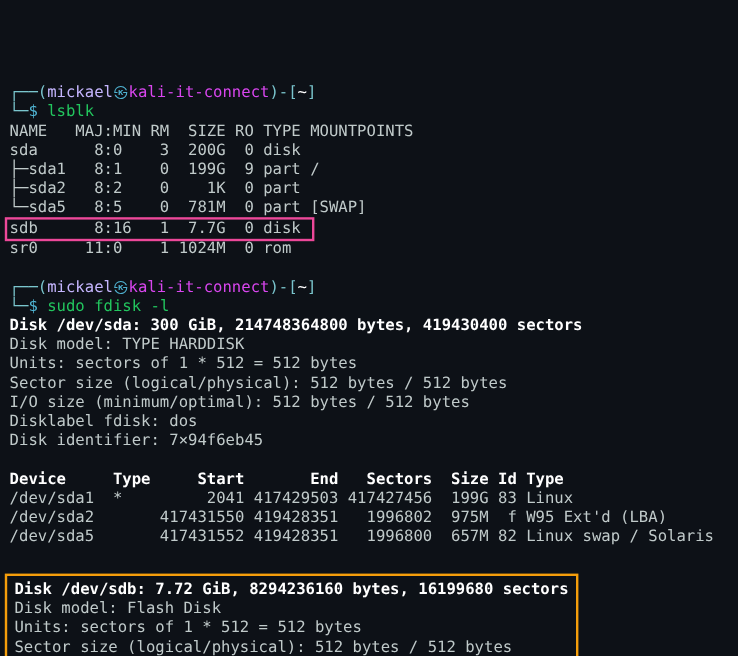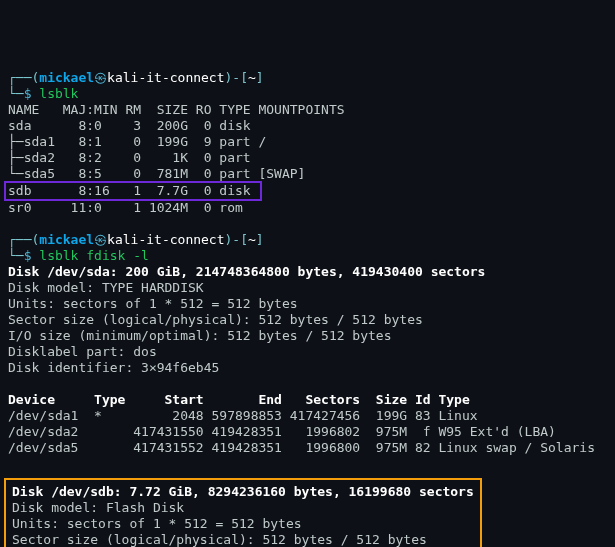--- a/index.html
+++ b/index.html
@@ -8,60 +8,60 @@
     background: #0d1117;
     font-family: 'Consolas', 'Monaco', monospace;
     font-size: 13px;
     line-height: 16px;
     color: #c0caca;
     white-space: pre;
     width: 615px;
     box-sizing: border-box;
   }
   .prompt-paren { color: #7ac5cd; }
-  .prompt-user  { color: #0ea5e9; font-weight: bold; }
+  .prompt-user  { color: #c4b5fd; }
   .prompt-at    { color: #4fb3d2; }
-  .prompt-host  { color: #ffffff; }
+  .prompt-host  { color: #d946ef; }
   .prompt-brack { color: #7ac5cd; }
   .prompt-path  { color: #ffffff; }
   .prompt-sym   { color: #4fb3d2; }
   .cmd          { color: #22c55e; }
   .bold         { font-weight: bold; color: #ffffff; }
-  .highlight1 { border:2px solid #6d28d9; display:inline-block; line-height:16px; padding:0 2px; margin:-1px -4px;}
+  .highlight1 { border:2px solid #ec4899; display:inline-block; line-height:16px; padding:0 2px; margin:-1px -4px;}
   .highlight2 { border:2px solid #f59e0b; display:inline-block; padding:4px 6px; margin-top:6px; margin-left:-4px;}
 </style>
 </head>
 <body>
 
 
 
 <div><span class="prompt-paren">┌──(</span><span class="prompt-user">mickael</span><span class="prompt-at">㉿</span><span class="prompt-host">kali-it-connect</span><span class="prompt-paren">)-[</span><span class="prompt-path">~</span><span class="prompt-brack">]</span>
 <span class="prompt-paren">└─</span><span class="prompt-sym">$</span> <span class="cmd">lsblk</span>
 <span>NAME   MAJ:MIN RM  SIZE RO TYPE MOUNTPOINTS</span>
 <span>sda      8:0    3  200G  0 disk </span>
 <span>├─sda1   8:1    0  199G  9 part /</span>
 <span>├─sda2   8:2    0    1K  0 part </span>
 <span>└─sda5   8:5    0  781M  0 part [SWAP]</span>
 <span class="highlight1">sdb      8:16   1  7.7G  0 disk </span>
 <span>sr0     11:0    1 1024M  0 rom  </span>
 
 <span class="prompt-paren">┌──(</span><span class="prompt-user">mickael</span><span class="prompt-at">㉿</span><span class="prompt-host">kali-it-connect</span><span class="prompt-paren">)-[</span><span class="prompt-path">~</span><span class="prompt-brack">]</span>
-<span class="prompt-paren">└─</span><span class="prompt-sym">$</span> <span class="cmd">lsblk fdisk -l</span>
-<span class="bold">Disk /dev/sda: 200 GiB, 214748364800 bytes, 419430400 sectors</span>
+<span class="prompt-paren">└─</span><span class="prompt-sym">$</span> <span class="cmd">sudo fdisk -l</span>
+<span class="bold">Disk /dev/sda: 300 GiB, 214748364800 bytes, 419430400 sectors</span>
 <span>Disk model: TYPE HARDDISK   </span>
 <span>Units: sectors of 1 * 512 = 512 bytes</span>
 <span>Sector size (logical/physical): 512 bytes / 512 bytes</span>
 <span>I/O size (minimum/optimal): 512 bytes / 512 bytes</span>
-<span>Disklabel part: dos</span>
-<span>Disk identifier: 3×94f6eb45</span>
+<span>Disklabel fdisk: dos</span>
+<span>Disk identifier: 7×94f6eb45</span>
 
 <span class="bold">Device     Type     Start       End   Sectors  Size Id Type</span>
-<span>/dev/sda1  *         2048 597898853 417427456  199G 83 Linux</span>
+<span>/dev/sda1  *         2041 417429503 417427456  199G 83 Linux</span>
 <span>/dev/sda2       417431550 419428351   1996802  975M  f W95 Ext'd (LBA)</span>
-<span>/dev/sda5       417431552 419428351   1996800  975M 82 Linux swap / Solaris</span>
+<span>/dev/sda5       417431552 419428351   1996800  657M 82 Linux swap / Solaris</span>
 
 <span class="highlight2"><span class="bold">Disk /dev/sdb: 7.72 GiB, 8294236160 bytes, 16199680 sectors</span>
 <span>Disk model: Flash Disk      </span>
 <span>Units: sectors of 1 * 512 = 512 bytes</span>
 <span>Sector size (logical/physical): 512 bytes / 512 bytes</span>
 
 
              </span></div>
 
 

